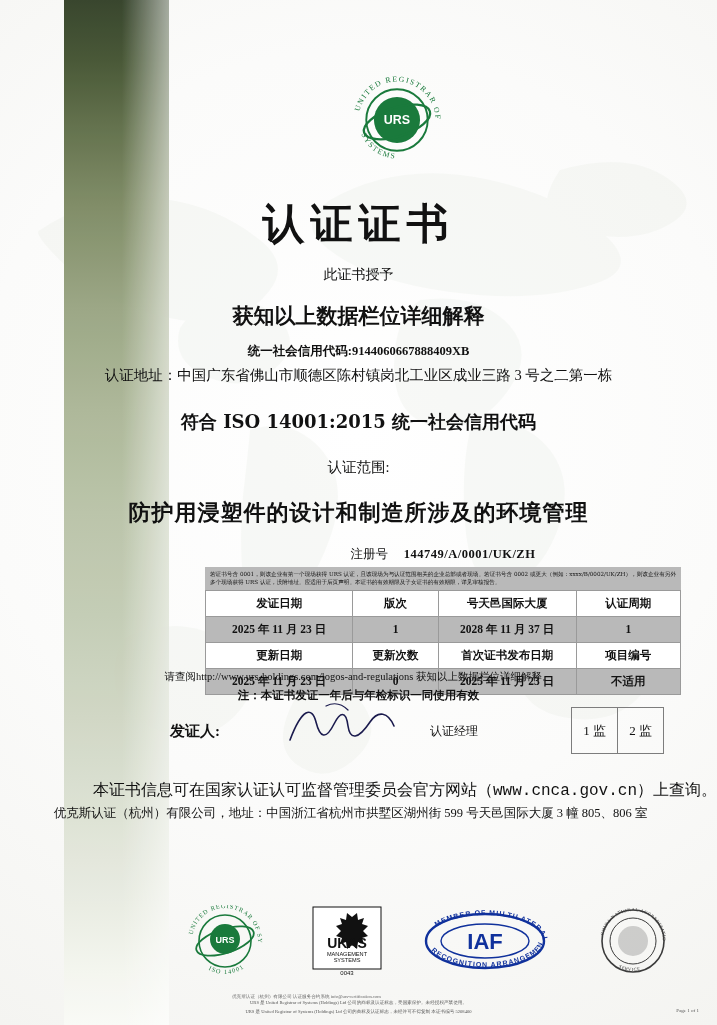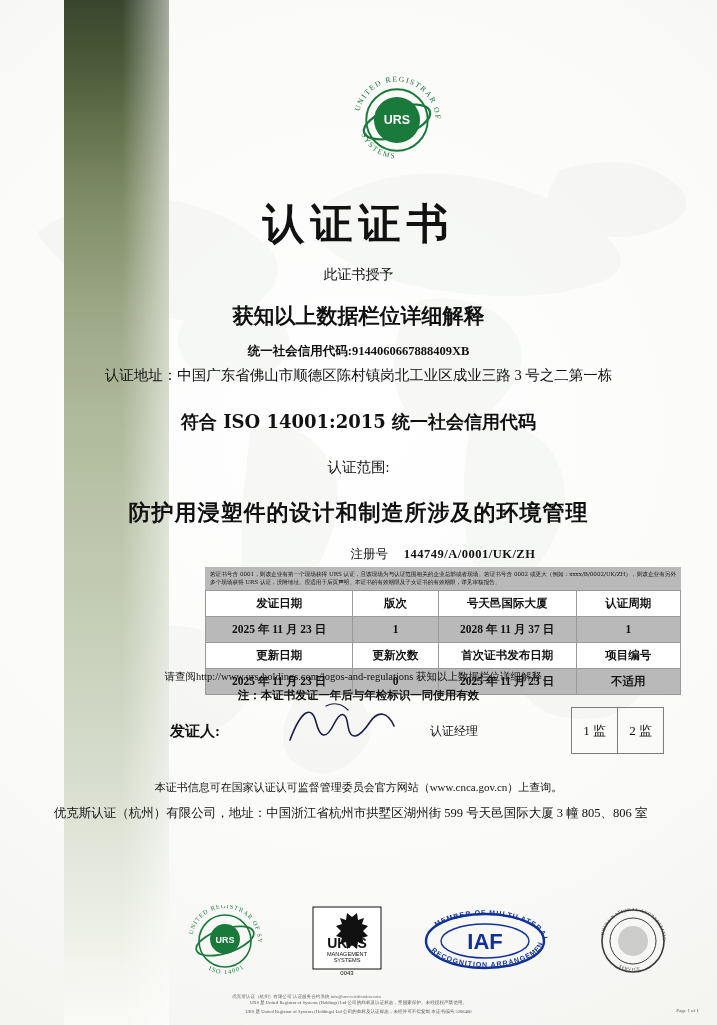--- a/index.html
+++ b/index.html
@@ -78,21 +78,21 @@
   .signature{position:absolute;left:282px;top:700px;width:120px;height:52px;}
   .mgr{position:absolute;left:430px;top:723px;font-size:12px;color:#111;}
   .boxes{position:absolute;left:539px;top:707px;display:flex;padding-left:32px;}
   .boxes div{
     width:45px;height:45px;border:1px solid #7d7d7d;
     display:flex;align-items:center;justify-content:center;
     font-size:13px;color:#111;
   }
   .boxes div:first-child{border-right:none;}
 
-  .foot1{position:absolute;left:0;right:0;top:780px;text-align:center;font-size:11px;color:#111;}
+  .foot1{position:absolute;left:0;right:0;top:780px;text-align:right;font-size:16px;color:#111;font-family:Liberation Mono, monospace;}
   .foot2{position:absolute;left:0;right:16px;top:805px;text-align:center;font-size:12.5px;color:#111;}
 
   
   .marks{position:absolute;left:0;right:0;top:905px;height:72px;}
   .mark{position:absolute;}
   .m-urs{left:175px;top:0;}
   .m-ukas{left:305px;top:0;}
   .m-iaf{left:415px;top:2px;}
   .m-cnas{left:595px;top:0;}
 

